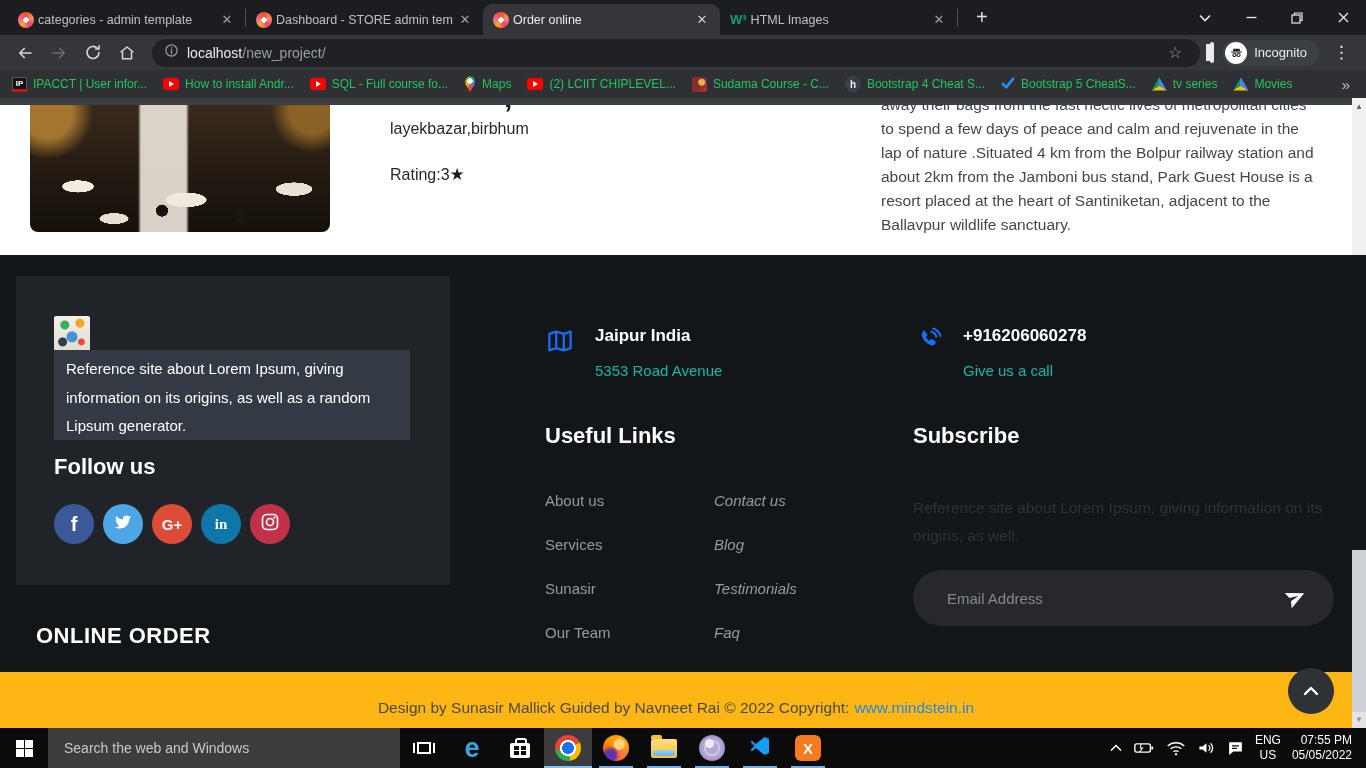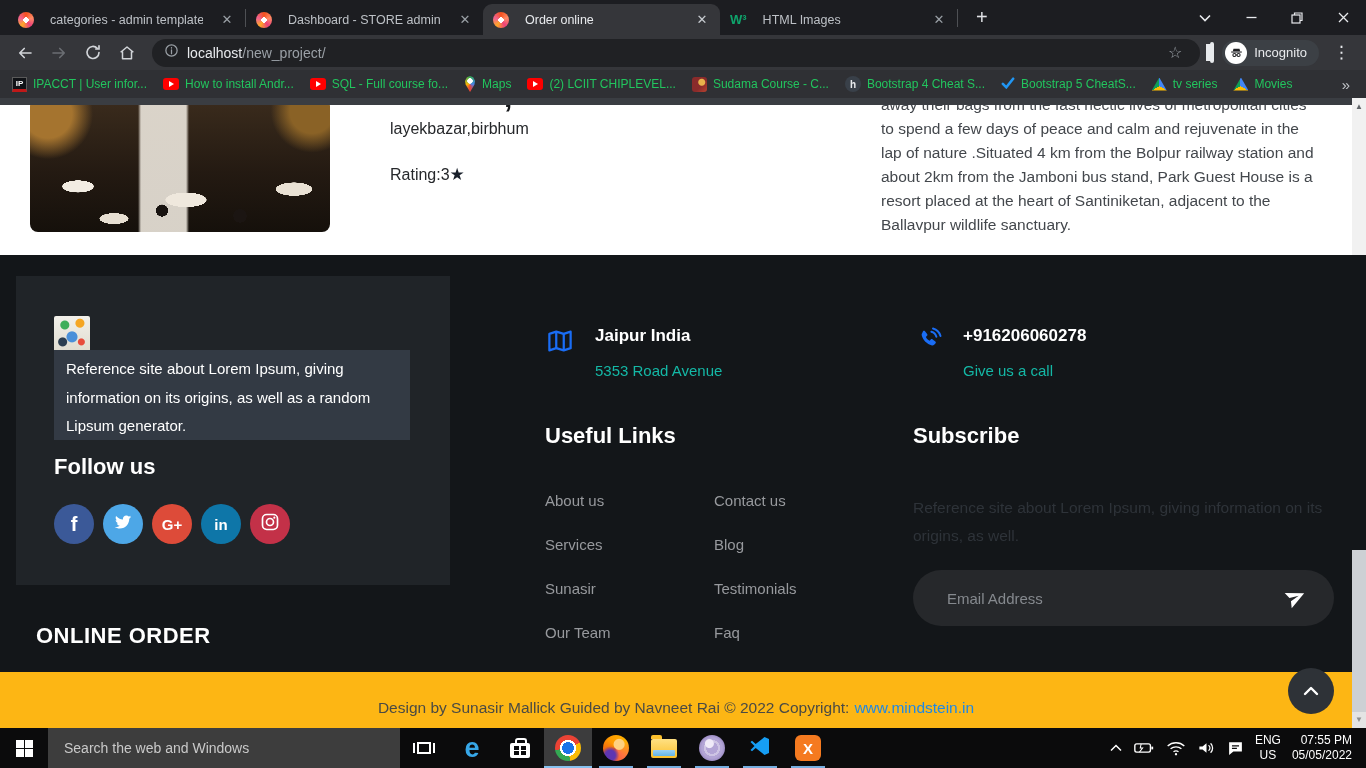--- a/index.html
+++ b/index.html
@@ -3,21 +3,21 @@
 <meta charset="utf-8">
 <style>
   html,body{margin:0;padding:0;background:#000;}
   *{box-sizing:border-box;}
   .screen{position:relative;width:1366px;height:768px;overflow:hidden;
           background:#131619;font-family:"Liberation Sans",sans-serif;}
 
   
   .tabstrip{position:absolute;top:0;left:0;width:1366px;height:35px;background:#1c1d21;
             display:flex;align-items:flex-end;padding-left:8px;}
-  .tab{width:237px;height:31px;display:flex;align-items:center;gap:16px;padding:0 10px;flex:0 0 auto;}
+  .tab{width:237px;height:31px;display:flex;align-items:center;gap:4px;padding:0 10px;flex:0 0 auto;}
   .tab.active{background:#35363a;border-radius:9px 9px 0 0;}
   .tab-title{flex:1;color:#bdc1c6;font-size:12.5px;white-space:nowrap;overflow:hidden;}
   .tab.active .tab-title{color:#e8eaed;}
   .tab-close{color:#9aa0a6;font-size:13px;line-height:16px;width:16px;text-align:center;cursor:pointer;}
   .tab.active .tab-close{color:#c7cbd0;}
   .tabdiv{width:1px;height:18px;background:#4e5054;margin-bottom:8px;flex:0 0 auto;}
   .favicon-spiral{width:16px;height:16px;border-radius:50%;flex:0 0 auto;
      background:radial-gradient(circle,#fff 0 24%,rgba(255,255,255,0) 25%),
      conic-gradient(#f4511e,#ff8a65,#ec407a,#ffa726,#f06292,#f4511e);}
   .w3glyph{color:#0fa36b;font-weight:bold;font-size:13px;flex:0 0 auto;}
@@ -354,21 +354,21 @@
               <span class="glyph-f">f</span>
             </a>
           <a class="sc" style="background-color: rgb(77, 167, 231);">
               <span><svg viewBox="0 0 24 24" width="20" height="20">
                   <path fill="#fff" d="M22 5.9c-.7.3-1.5.6-2.3.7.8-.5 1.5-1.3 1.8-2.2-.8.5-1.7.8-2.6 1-.7-.8-1.8-1.3-3-1.3-2.2 0-4 1.8-4 4 0 .3 0 .6.1.9-3.3-.2-6.3-1.8-8.3-4.2-.3.6-.5 1.3-.5 2 0 1.4.7 2.6 1.8 3.3-.7 0-1.3-.2-1.8-.5v.1c0 1.9 1.4 3.5 3.2 3.9-.3.1-.7.1-1.1.1-.3 0-.5 0-.8-.1.5 1.6 2 2.8 3.7 2.8-1.4 1.1-3.1 1.7-5 1.7H2c1.8 1.1 3.9 1.8 6.1 1.8 7.4 0 11.4-6.1 11.4-11.4v-.5c.8-.6 1.5-1.3 2-2.1-.7.3-1.5.5-2.3.6z"></path>
                 </svg></span>
             </a>
           <a class="sc" style="background-color: rgb(221, 75, 57);">
               <span class="glyph-gp">G+</span>
             </a>
-          <a class="sc" style="background-color: rgb(14, 118, 168);">
+          <a class="sc" style="background-color: rgb(14, 118, 168); font-family: Liberation Serif, serif;">
               <span class="glyph-in">in</span>
             </a>
           <a class="sc" style="background-color: rgb(195, 49, 72);">
               <span><svg viewBox="0 0 24 24" width="20" height="20">
                   <rect x="3" y="3" width="18" height="18" rx="5" fill="none" stroke="#fff" stroke-width="2"></rect>
                   <circle cx="12" cy="12" r="4.2" fill="none" stroke="#fff" stroke-width="2"></circle>
                   <circle cx="17.2" cy="6.8" r="1.3" fill="#fff"></circle>
                 </svg></span>
             </a>
         </div>
@@ -398,21 +398,21 @@
 
       <div class="ft-h" style="left:545px;top:168px;">Useful Links</div>
       <div class="ft-h" style="left:913px;top:168px;">Subscribe</div>
 
       <div class="ft-links" style="left:545px;top:237px;">
         <a class="ft-link">About us</a>
         <a class="ft-link">Services</a>
         <a class="ft-link">Sunasir</a>
         <a class="ft-link">Our Team</a>
       </div>
-      <div class="ft-links" style="left:714px;top:237px;">
+      <div class="ft-links" style="left:714px;top:237px;font-style:italic;">
         <a class="ft-link">Contact us</a>
         <a class="ft-link">Blog</a>
         <a class="ft-link">Testimonials</a>
         <a class="ft-link">Faq</a>
       </div>
 
       <div class="subtext">Reference site about Lorem Ipsum, giving information on its origins, as well.</div>
 
       <div class="emailpill">
         <input type="text" placeholder="Email Address" style="">

